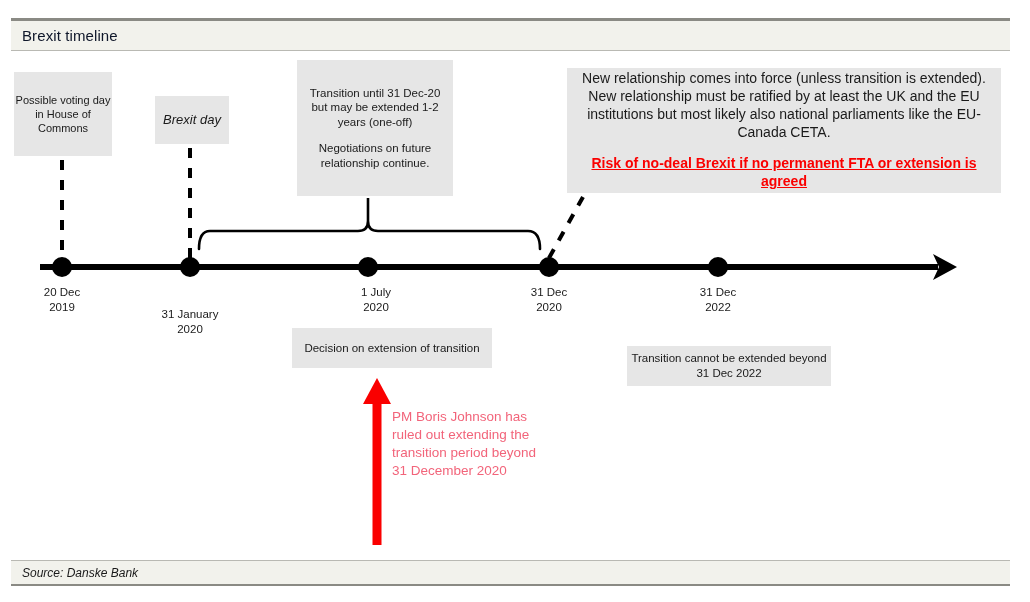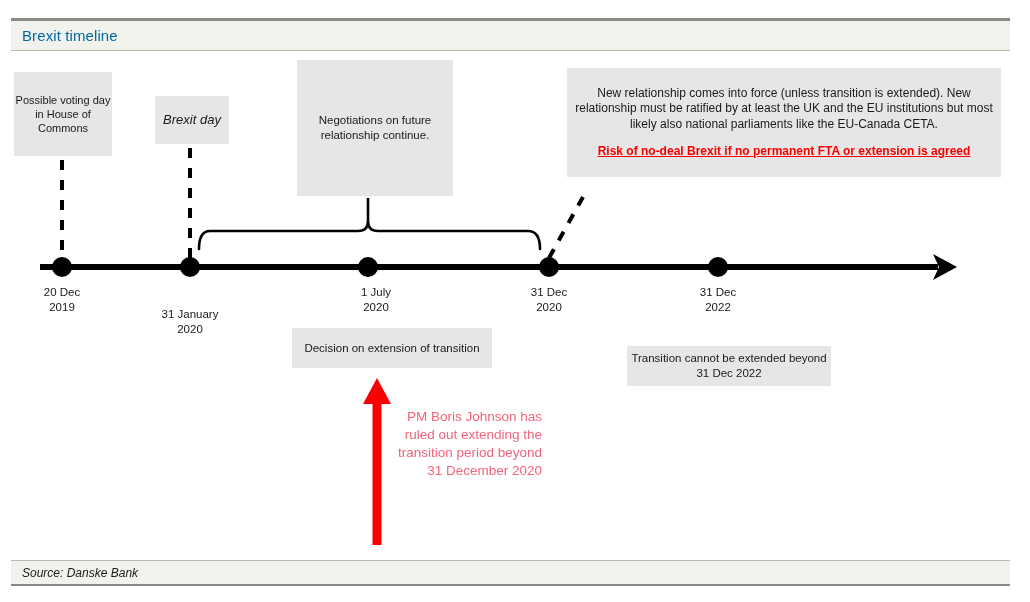--- a/index.html
+++ b/index.html
@@ -35,21 +35,21 @@
     top: 50px;
     width: 999px;
     height: 1px;
     background: #b9b9b3;
   }
   .header-title {
     position: absolute;
     left: 22px;
     top: 27px;
     font-size: 15px;
-    color: #0369a1;
+    color: #0f172a;
     letter-spacing: 0.1px;
     white-space: nowrap;
   }
 
   
   .footer-band {
     position: absolute;
     left: 11px;
     top: 560px;
     width: 999px;
@@ -81,21 +81,21 @@
     justify-content: center;
     align-items: center;
     line-height: 1.28;
   }
   .callout p { margin: 0; padding: 0; }
   .callout p + p { margin-top: 0.95em; }
 
   #box-voting   { left: 14px;  top: 72px;  width: 98px;  height: 84px;  font-size: 11px; }
   #box-brexit   { left: 155px; top: 96px;  width: 74px;  height: 48px;  font-size: 13px; font-style: italic; }
   #box-transit  { left: 297px; top: 60px;  width: 156px; height: 136px; font-size: 11.5px; padding: 8px 6px; }
-  #box-newrel   { left: 567px; top: 68px;  width: 434px; height: 109px; font-size: 12px; padding: 24px 8px; }
+  #box-newrel   { left: 567px; top: 68px;  width: 434px; height: 125px; font-size: 14px; padding: 24px 8px; }
   #box-decision { left: 292px; top: 328px; width: 200px; height: 40px; font-size: 11.5px; }
   #box-cannot   { left: 627px; top: 328px; width: 204px; height: 40px; font-size: 11.5px; margin-top: 18px; }
 
   .risk-line {
     color: #fa0000;
     font-weight: bold;
     text-decoration: underline;
   }
 
   
@@ -108,21 +108,21 @@
     transform: translateX(-50%);
     white-space: nowrap;
   }
 
   
   .red-note {
     position: absolute;
     left: 392px;
     top: 408px;
     width: 150px;
-    text-align: right;
+    text-align: left;
     font-size: 13.5px;
     color: #f2647a;
     line-height: 1.33;
   }
 
   svg.overlay {
     position: absolute;
     left: 0;
     top: 0;
     width: 1030px;
@@ -141,20 +141,21 @@
 
   <div class="callout" id="box-voting">
     <p>Possible voting day in House of Commons</p>
   </div>
 
   <div class="callout" id="box-brexit">
     <p>Brexit day</p>
   </div>
 
   <div class="callout" id="box-transit">
+    <p>Transition until 31 Dec-20 but may be extended 1-2 years (one-off)</p>
     <p>Negotiations on future relationship continue.</p>
   </div>
 
   <div class="callout" id="box-newrel">
     <p>New relationship comes into force (unless transition is extended). New relationship must be ratified by at least the UK and the EU institutions but most likely also national parliaments like the EU-Canada CETA.</p>
     <p class="risk-line">Risk of no-deal Brexit if no permanent FTA or extension is agreed</p>
   </div>
 
   <div class="callout" id="box-decision">
     <p>Decision on extension of transition</p>

